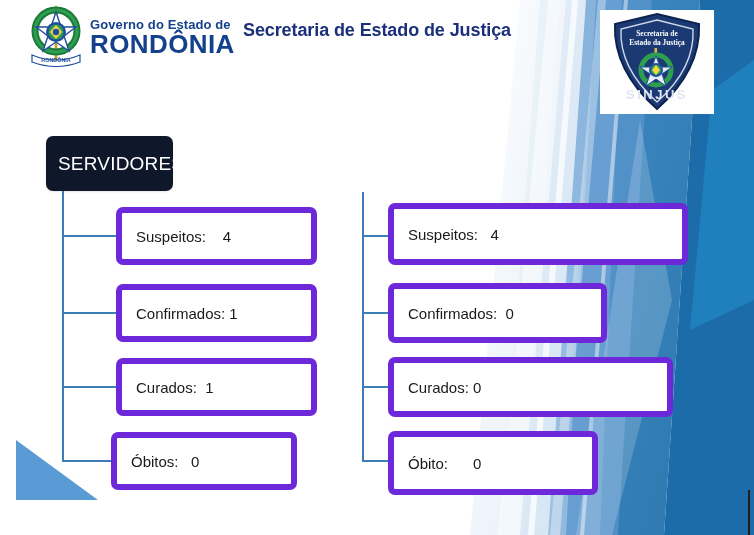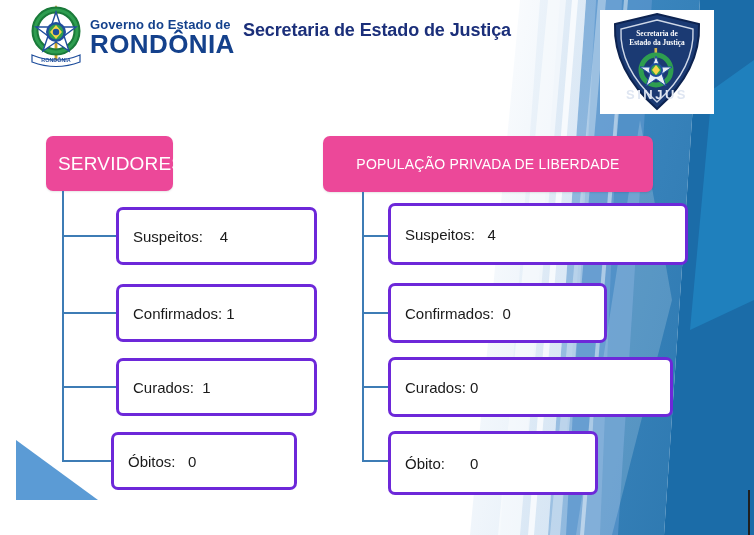--- a/index.html
+++ b/index.html
@@ -67,41 +67,41 @@
   .sinjus-card {
     position:absolute; left:600px; top:2px;
     width:114px; height:104px; background:#ffffff;
     display:flex; align-items:center; justify-content:center;margin-top:8px;
   }
   .sinjus-badge { width:96px; height:100px; }
 
   
   .col-head {
     position:absolute;
-    background:#ec4899;
+    background:#0f172a;
     border-radius:7px;
     color:#ffffff;
     display:flex; align-items:center;
     box-shadow:0 1px 2px rgba(0,0,0,0.10);
   }
   .col-head.left {
     left:46px; top:136px; width:127px; height:55px;
     padding-left:12px;
     font-size:19px; font-weight:normal; letter-spacing:0.2px;
   }
   .col-head.right {
     left:323px; top:136px; width:330px; height:56px;
     justify-content:center;
     font-size:14px; letter-spacing:0.2px;
   }
 
   .node {
     position:absolute;
     background:#ffffff;
-    border:3px solid #6d28d9;
+    border:6px solid #6d28d9;
     border-radius:7px;
     display:flex; align-items:center;
     color:#1a1a1a;
     font-size:15px;
     white-space:pre;
   }
   .node .lbl { padding-left:14px; }
 
   .connector { position:absolute; background:#3d7cb5; }
   .v-trunk { width:1.5px; }
@@ -216,23 +216,20 @@
   </div>
 
   <div class="node" style="left:116px; top:358px; width:201px; height:58px;">
     <span class="lbl">Curados:  1</span>
   </div>
 
   <div class="node" style="left:111px; top:432px; width:186px; height:58px;">
     <span class="lbl">Óbitos:   0</span>
   </div>
 
-  <div class="col-head right">
-    <span>POPULAÇÃO PRIVADA DE LIBERDADE</span>
-  </div>
 
   <div class="connector v-trunk" style="left:362px; top:192px; height:270px;"></div>
   <div class="connector h-branch" style="left:362px; top:235px; width:26px;"></div>
   <div class="connector h-branch" style="left:362px; top:312px; width:26px;"></div>
   <div class="connector h-branch" style="left:362px; top:386px; width:26px;"></div>
   <div class="connector h-branch" style="left:362px; top:460px; width:26px;"></div>
 
   <div class="node" style="left:388px; top:203px; width:300px; height:62px;">
     <span class="lbl">Suspeitos:   4</span>
   </div>

